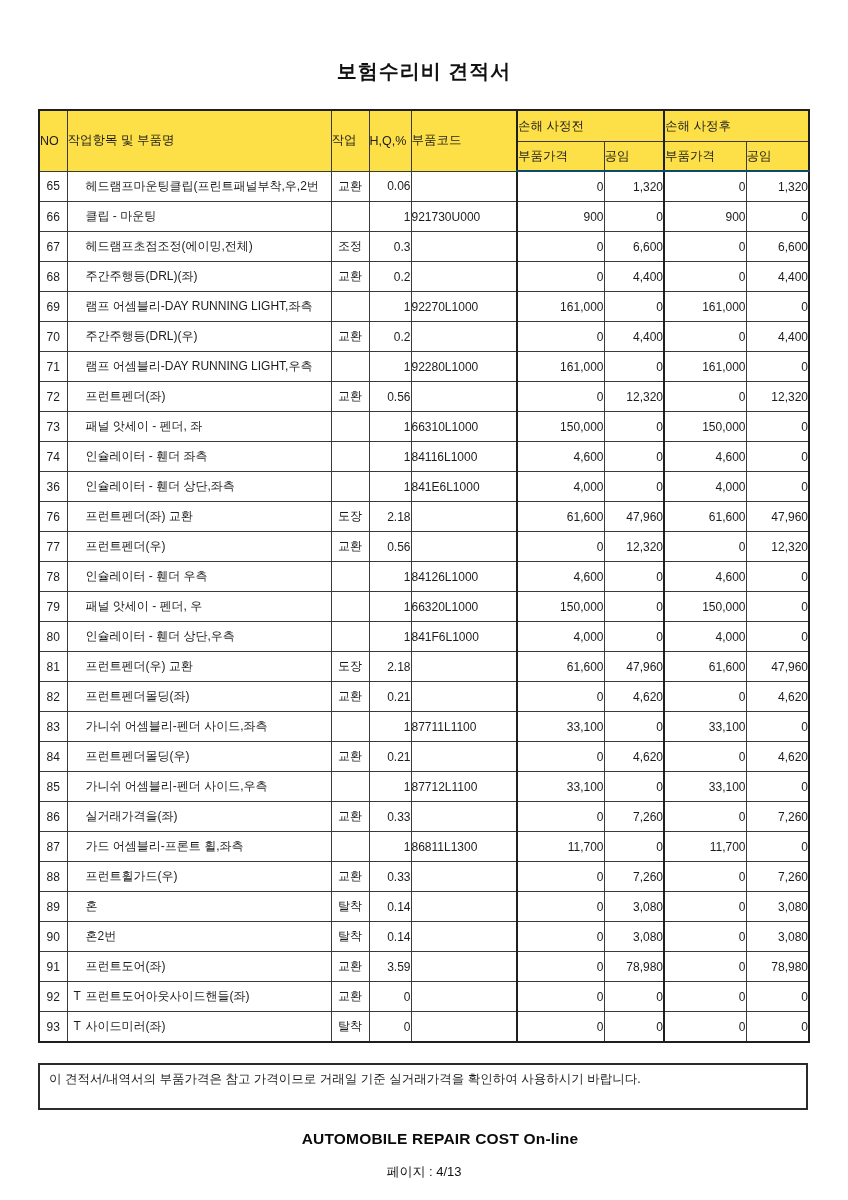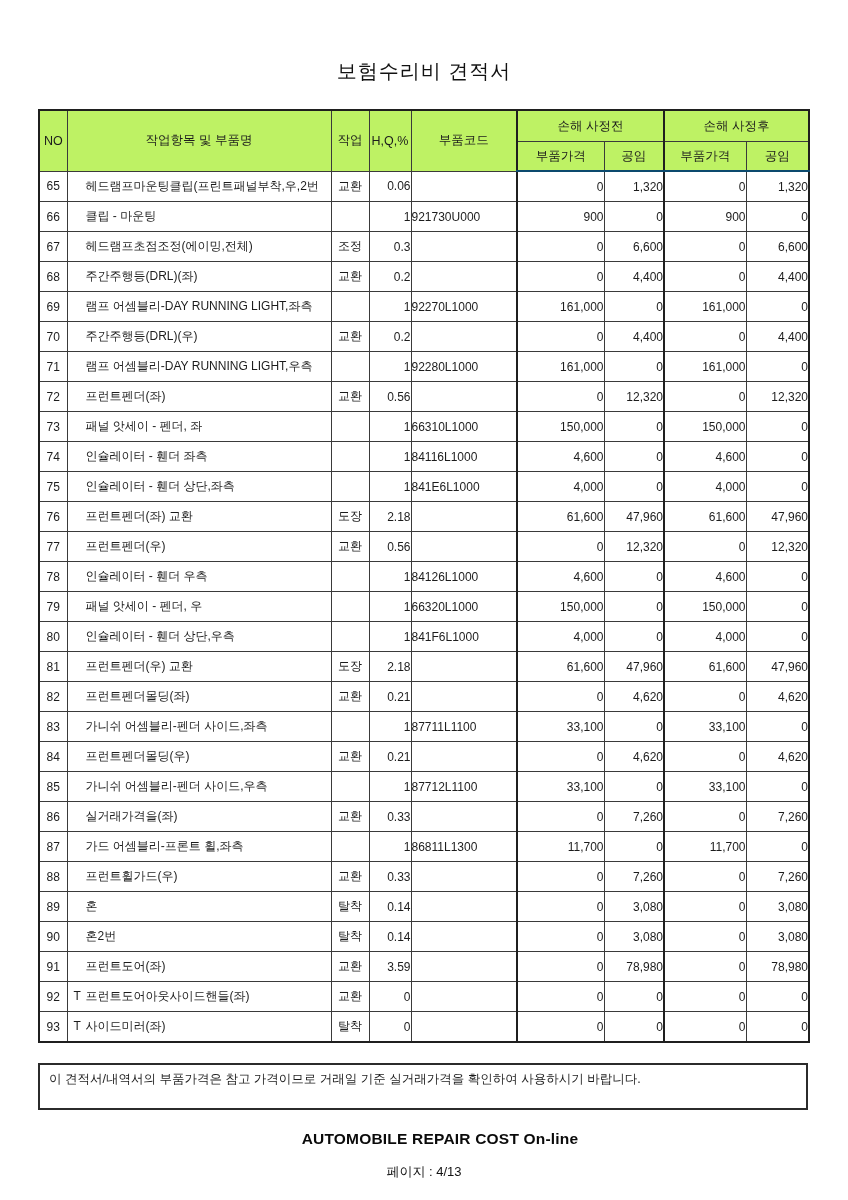--- a/index.html
+++ b/index.html
@@ -14,45 +14,45 @@
     width: 848px;
     height: 1200px;
     background: #ffffff;
     overflow: hidden;
   }
   .doc-title {
     margin: 0;
     padding-top: 58px;
     text-align: center;
     font-size: 20px;
-    font-weight: normal;
+    font-weight: bold;
     letter-spacing: 1px;
     color: #111;
   }
   table.estimate {
     margin: 24px 0 0 38px;
     width: 770px;
     border-collapse: collapse;
     table-layout: fixed;
     font-size: 12px;
     border: 2px solid #1f1f1f;
   }
   table.estimate th, table.estimate td {
     border: 1px solid #3a3a3a;
     padding: 0;
     vertical-align: middle;
     font-weight: normal;
     overflow: hidden;
     white-space: nowrap;
   }
   thead th {
-    text-align: center;
+    text-align: left;
     font-size: 12.5px;
     height: 30px;
-    background: #bef264;
+    background: #fde047;
   }
   thead tr.sub-row th { height: 28px; border-bottom: 2px solid #0c4a6e; }
   .thick-left { border-left: 2px solid #1f1f1f !important; }
   tbody td { height: 29px; }
   td.c-no   { text-align: center; }
   td.c-name { text-align: left; }
   td.c-name .prefix { display: inline-block; width: 12px; padding-left: 6px; }
   td.c-work { text-align: center; }
   td.c-hq   { text-align: right; padding-right: 4px; }
   td.c-code { text-align: left; padding-left: 6px; }
@@ -224,21 +224,21 @@
       <td class="c-name"><span class="prefix"></span><span>인슐레이터 - 휀더 좌측</span></td>
       <td class="c-work"></td>
       <td class="c-hq">1</td>
       <td class="c-code">84116L1000</td>
       <td class="c-money thick-left">4,600</td>
       <td class="c-money">0</td>
       <td class="c-money thick-left">4,600</td>
       <td class="c-money">0</td>
     </tr>
         <tr>
-      <td class="c-no">75</td>
+      <td class="c-no">36</td>
       <td class="c-name"><span class="prefix"></span><span>인슐레이터 - 휀더 상단,좌측</span></td>
       <td class="c-work"></td>
       <td class="c-hq">1</td>
       <td class="c-code">841E6L1000</td>
       <td class="c-money thick-left">4,000</td>
       <td class="c-money">0</td>
       <td class="c-money thick-left">4,000</td>
       <td class="c-money">0</td>
     </tr>
         <tr>

